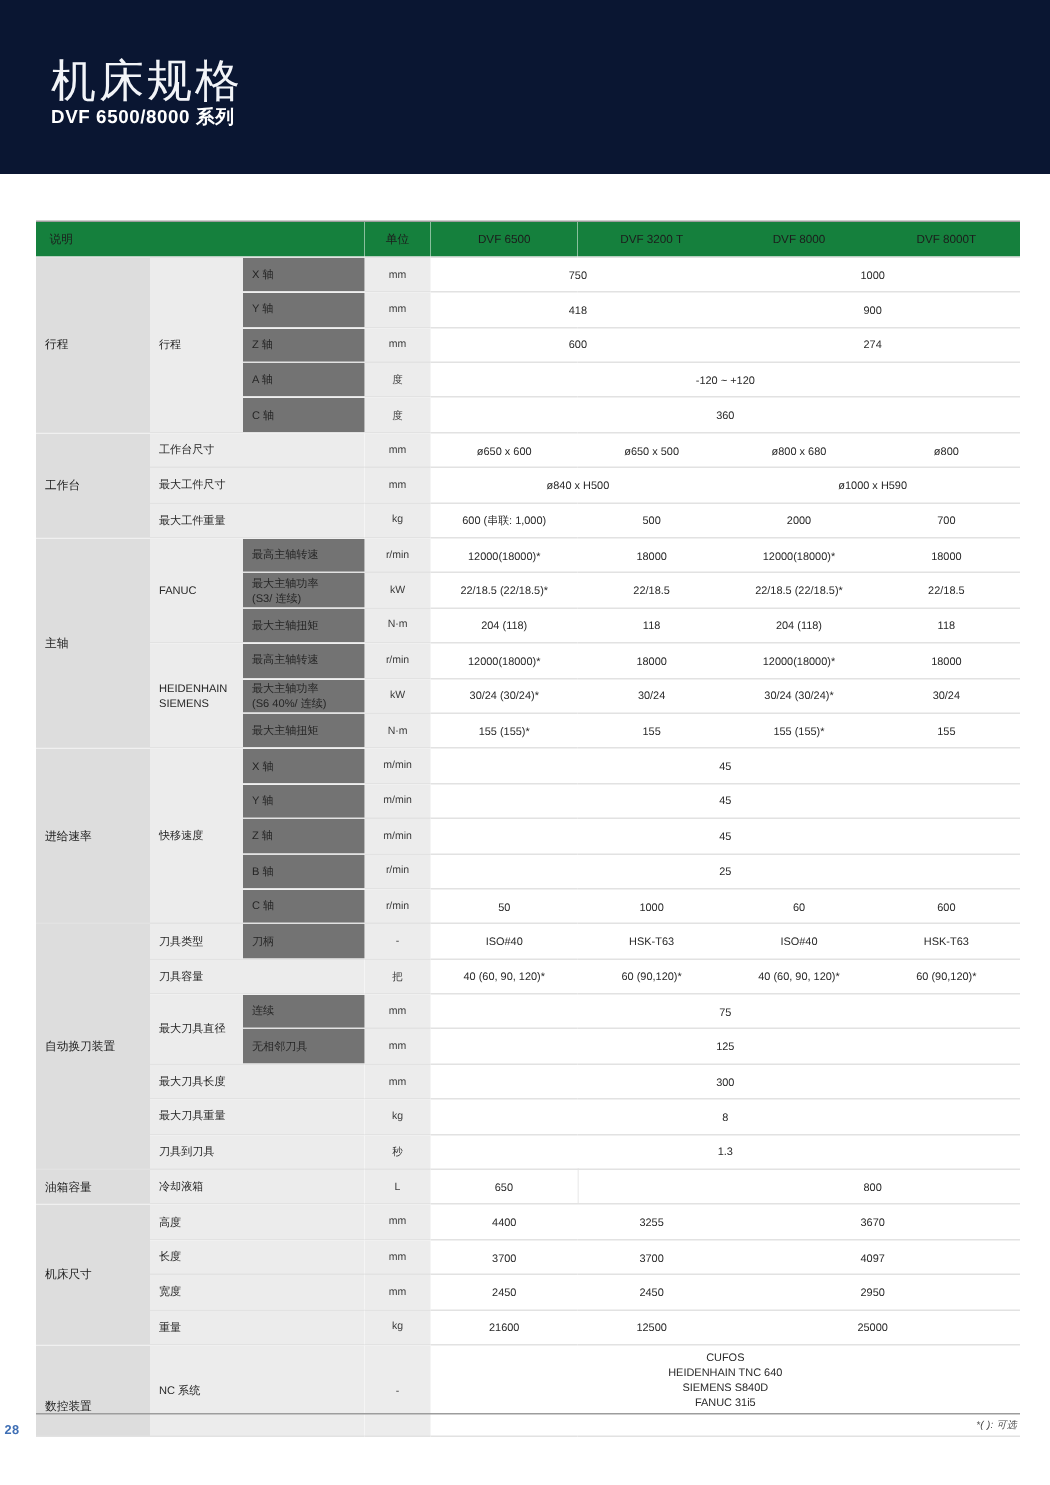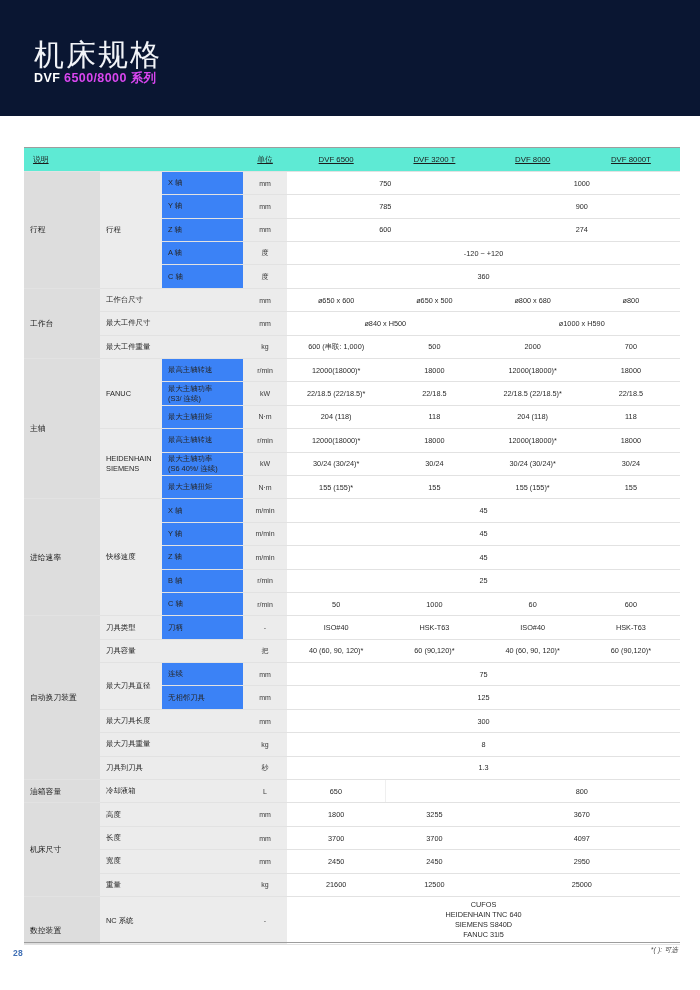--- a/index.html
+++ b/index.html
@@ -21,48 +21,47 @@
     position: absolute; left: 34px; top: 40px;
     color: #f2f4f8; font-size: 30px; font-weight: 400; letter-spacing: 2px;
     line-height: 1;
   }
   .header-sub {
     position: absolute; left: 34px; top: 70px;
     font-size: 12.5px; font-weight: bold; letter-spacing: .4px;
     white-space: nowrap;
   }
   .header-sub .brand { color: #ffffff; }
-  .header-sub .model { color: #d946ef; }
+  .header-sub .model { color: #ffffff; }
 
   
   .table-wrap { position: absolute; left: 24px; top: 148px; width: 656px; }
   table.spec {
     width: 656px; border-collapse: collapse; table-layout: fixed;
     font-size: 7.4px; color: #2a2a2a;
   }
   table.spec td, table.spec th {
     border: 0;
     border-bottom: 1px solid #e2e2e2;
     padding: 0 6px;
     height: 23.4px;
     vertical-align: middle;
     font-weight: normal;
     overflow: hidden;
   }
   
   thead th {
-    background: #5eead4;
+    background: #15803d;
     font-weight: bold;
     font-size: 7.8px;
     color: #1c1c1c;
     text-align: center;
     height: 22px;
     border-bottom: 1px solid #bdbdbd;
     border-left: 1px solid #dcdcdc;
-    text-decoration: underline;
   }
   thead th.th-desc { text-align: left; padding-left: 9px; border-left: 0; }
 
   
   col.c-sec  { width: 76px; }
   col.c-sub1 { width: 62px; }
   col.c-sub2 { width: 81px; }
   col.c-unit { width: 44px; }
   col.c-data { width: 98.25px; }
 
@@ -82,21 +81,21 @@
   td.sub {
     background: #ececec;
     color: #262626;
     padding-left: 9px;
     border-right: 1px solid #e0e0e0;
     border-bottom: 1px solid #e0e0e0;
   }
   td.sub.mid { vertical-align: middle; }
   
   td.sub3 {
-    background: #3b82f6;
+    background: #737373;
     color: #262626;
     padding-left: 9px;
     border-right: 1px solid #e0e0e0;
     border-bottom: 1px solid #e0e0e0;
   }
   td.unit {
     background: #ececec;
     text-align: center;
     color: #3a3a3a;
     font-size: 7px;
@@ -105,36 +104,36 @@
   }
   td.val {
     background: #ffffff;
     text-align: center;
     color: #2a2a2a;
     font-size: 7.3px;
     border-left: 1px solid #efefef;
     border-bottom: 1px solid #e6e6e6;
   }
   td.val.blank { border-left: 1px solid #efefef; }
-  td.val.multi { line-height: 1.45; padding-top: 3px; padding-bottom: 5px; }
+  td.val.multi { line-height: 1.45; padding-top: 3px; padding-bottom: 18px; }
   .two-line { line-height: 1.35; display: block; }
 
   
   .table-bottom-rule {
     position: absolute; left: 24px; width: 656px; height: 1px;
     background: #9d9d9d; top: 942px;
   }
   .table-top-rule {
     position: absolute; left: 24px; width: 656px; height: 1px;
     background: #9d9d9d; top: 147px;
   }
 
   
   .page-number {
-    position: absolute; left: 13px; top: 948px;
+    position: absolute; left: 3px; top: 948px;
     font-size: 8.5px; font-weight: bold; color: #3f6fb5; letter-spacing: .3px;
   }
   .footnote {
     position: absolute; right: 22px; top: 946px;
     font-size: 6.6px; color: #4a4a4a; font-style: italic; letter-spacing: .2px;
   }
 </style>
 </head>
 <body>
 
@@ -178,21 +177,21 @@
           <td class="sec" rowspan="5">行程</td>
           <td class="sub mid" rowspan="5">行程</td>
           <td class="sub3">X 轴</td>
           <td class="unit">mm</td>
           <td class="val" colspan="2">750</td>
           <td class="val" colspan="2">1000</td>
         </tr>
         <tr>
           <td class="sub3">Y 轴</td>
           <td class="unit">mm</td>
-          <td class="val" colspan="2">785</td>
+          <td class="val" colspan="2">418</td>
           <td class="val" colspan="2">900</td>
         </tr>
         <tr>
           <td class="sub3">Z 轴</td>
           <td class="unit">mm</td>
           <td class="val" colspan="2">600</td>
           <td class="val" colspan="2">274</td>
         </tr>
         <tr>
           <td class="sub3">A 轴</td>
@@ -372,21 +371,21 @@
           <td class="unit">L</td>
           <td class="val">650</td>
           <td class="val blank"></td>
           <td class="val" colspan="2">800</td>
         </tr>
 
         <tr>
           <td class="sec" rowspan="4">机床尺寸</td>
           <td class="sub" colspan="2">高度</td>
           <td class="unit">mm</td>
-          <td class="val">1800</td>
+          <td class="val">4400</td>
           <td class="val">3255</td>
           <td class="val" colspan="2">3670</td>
         </tr>
         <tr>
           <td class="sub" colspan="2">长度</td>
           <td class="unit">mm</td>
           <td class="val">3700</td>
           <td class="val">3700</td>
           <td class="val" colspan="2">4097</td>
         </tr>

